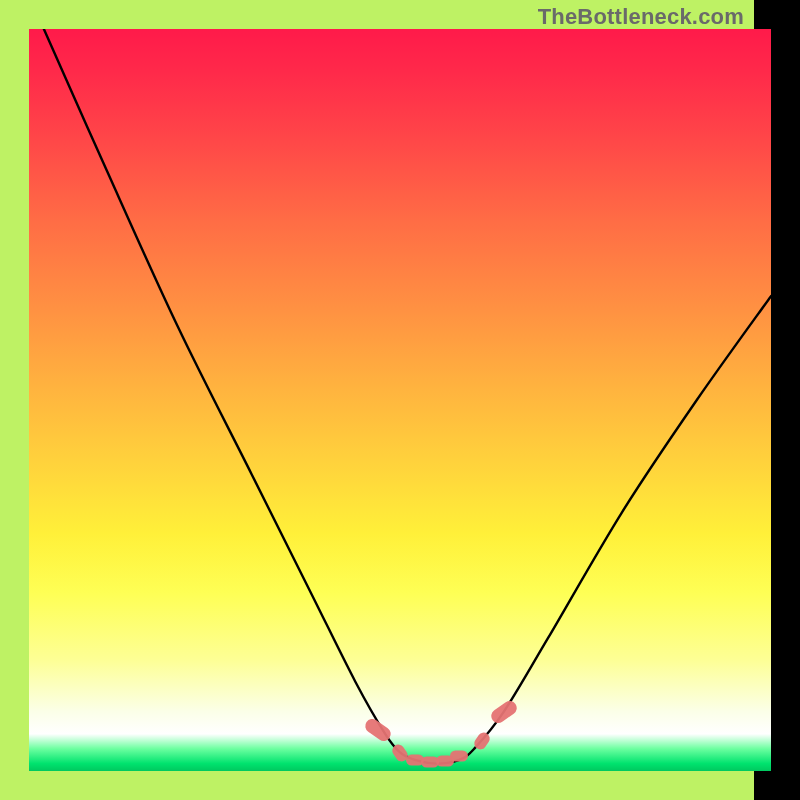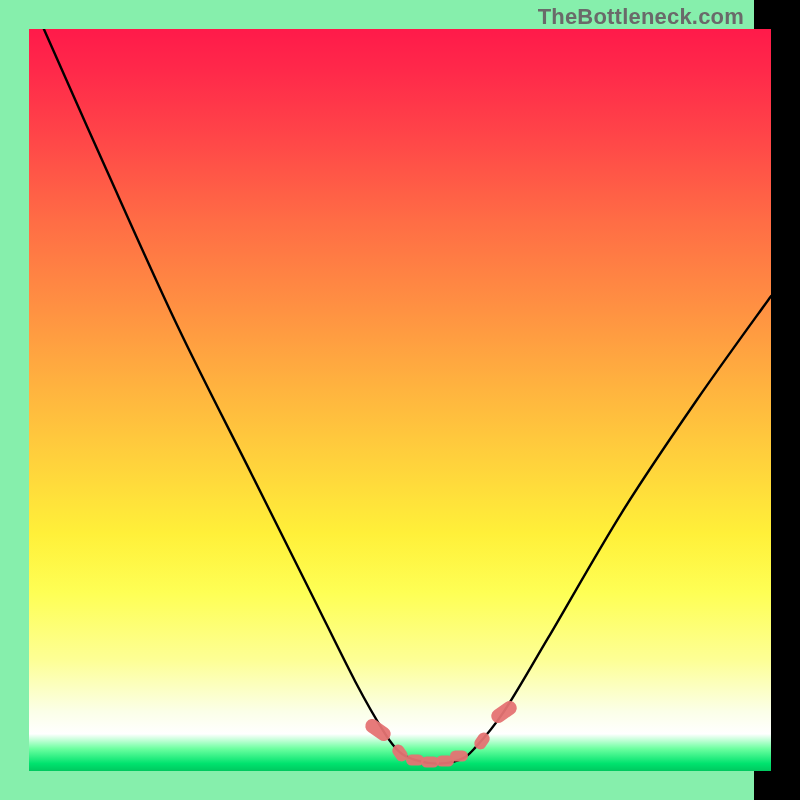--- a/index.html
+++ b/index.html
@@ -8,21 +8,21 @@
     width: 800px;
     height: 800px;
     overflow: hidden;
     background: #000;
     font-family: Arial, Helvetica, sans-serif;
   }
   .stage {
     position: relative;
     width: 754px;
     height: 800px;
-    background: #86efac;
+    background: #bef264;
   }
   .plot-area {
     position: absolute;
     left: 29px;
     top: 29px;
     width: 742px;
     height: 742px;
     background: linear-gradient(to bottom,
       #ff1a4a 0%,
       #ff2a4a 6%,

